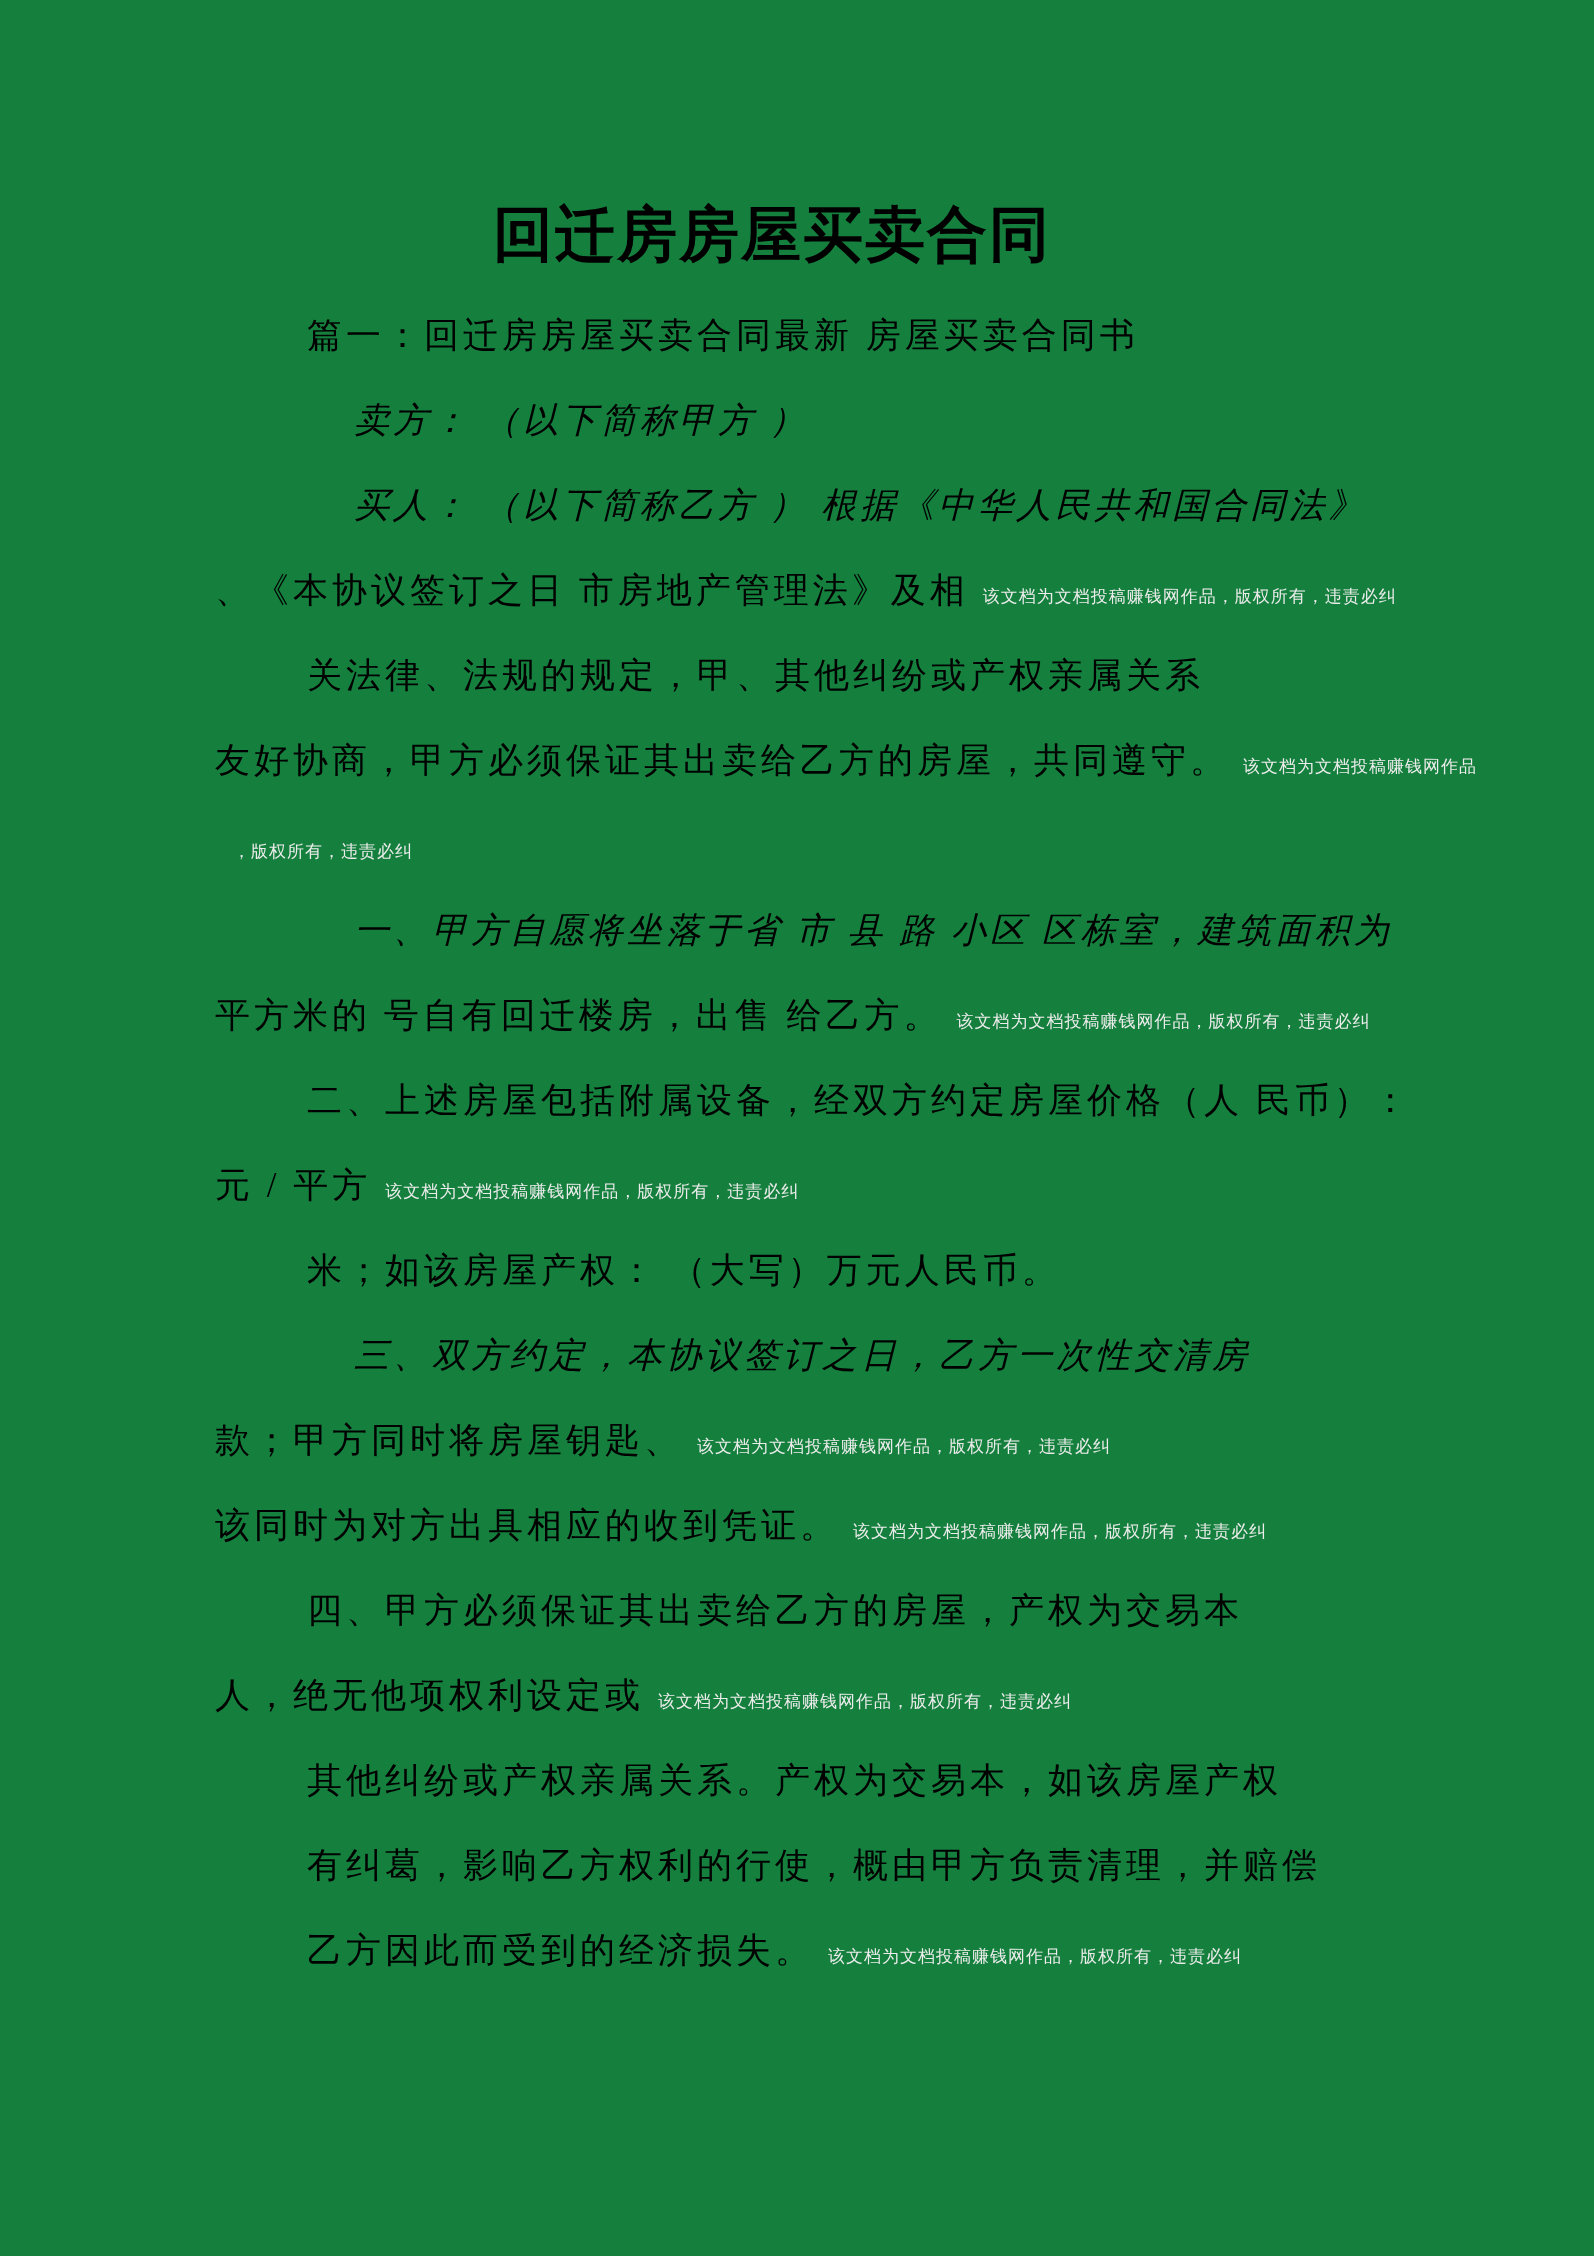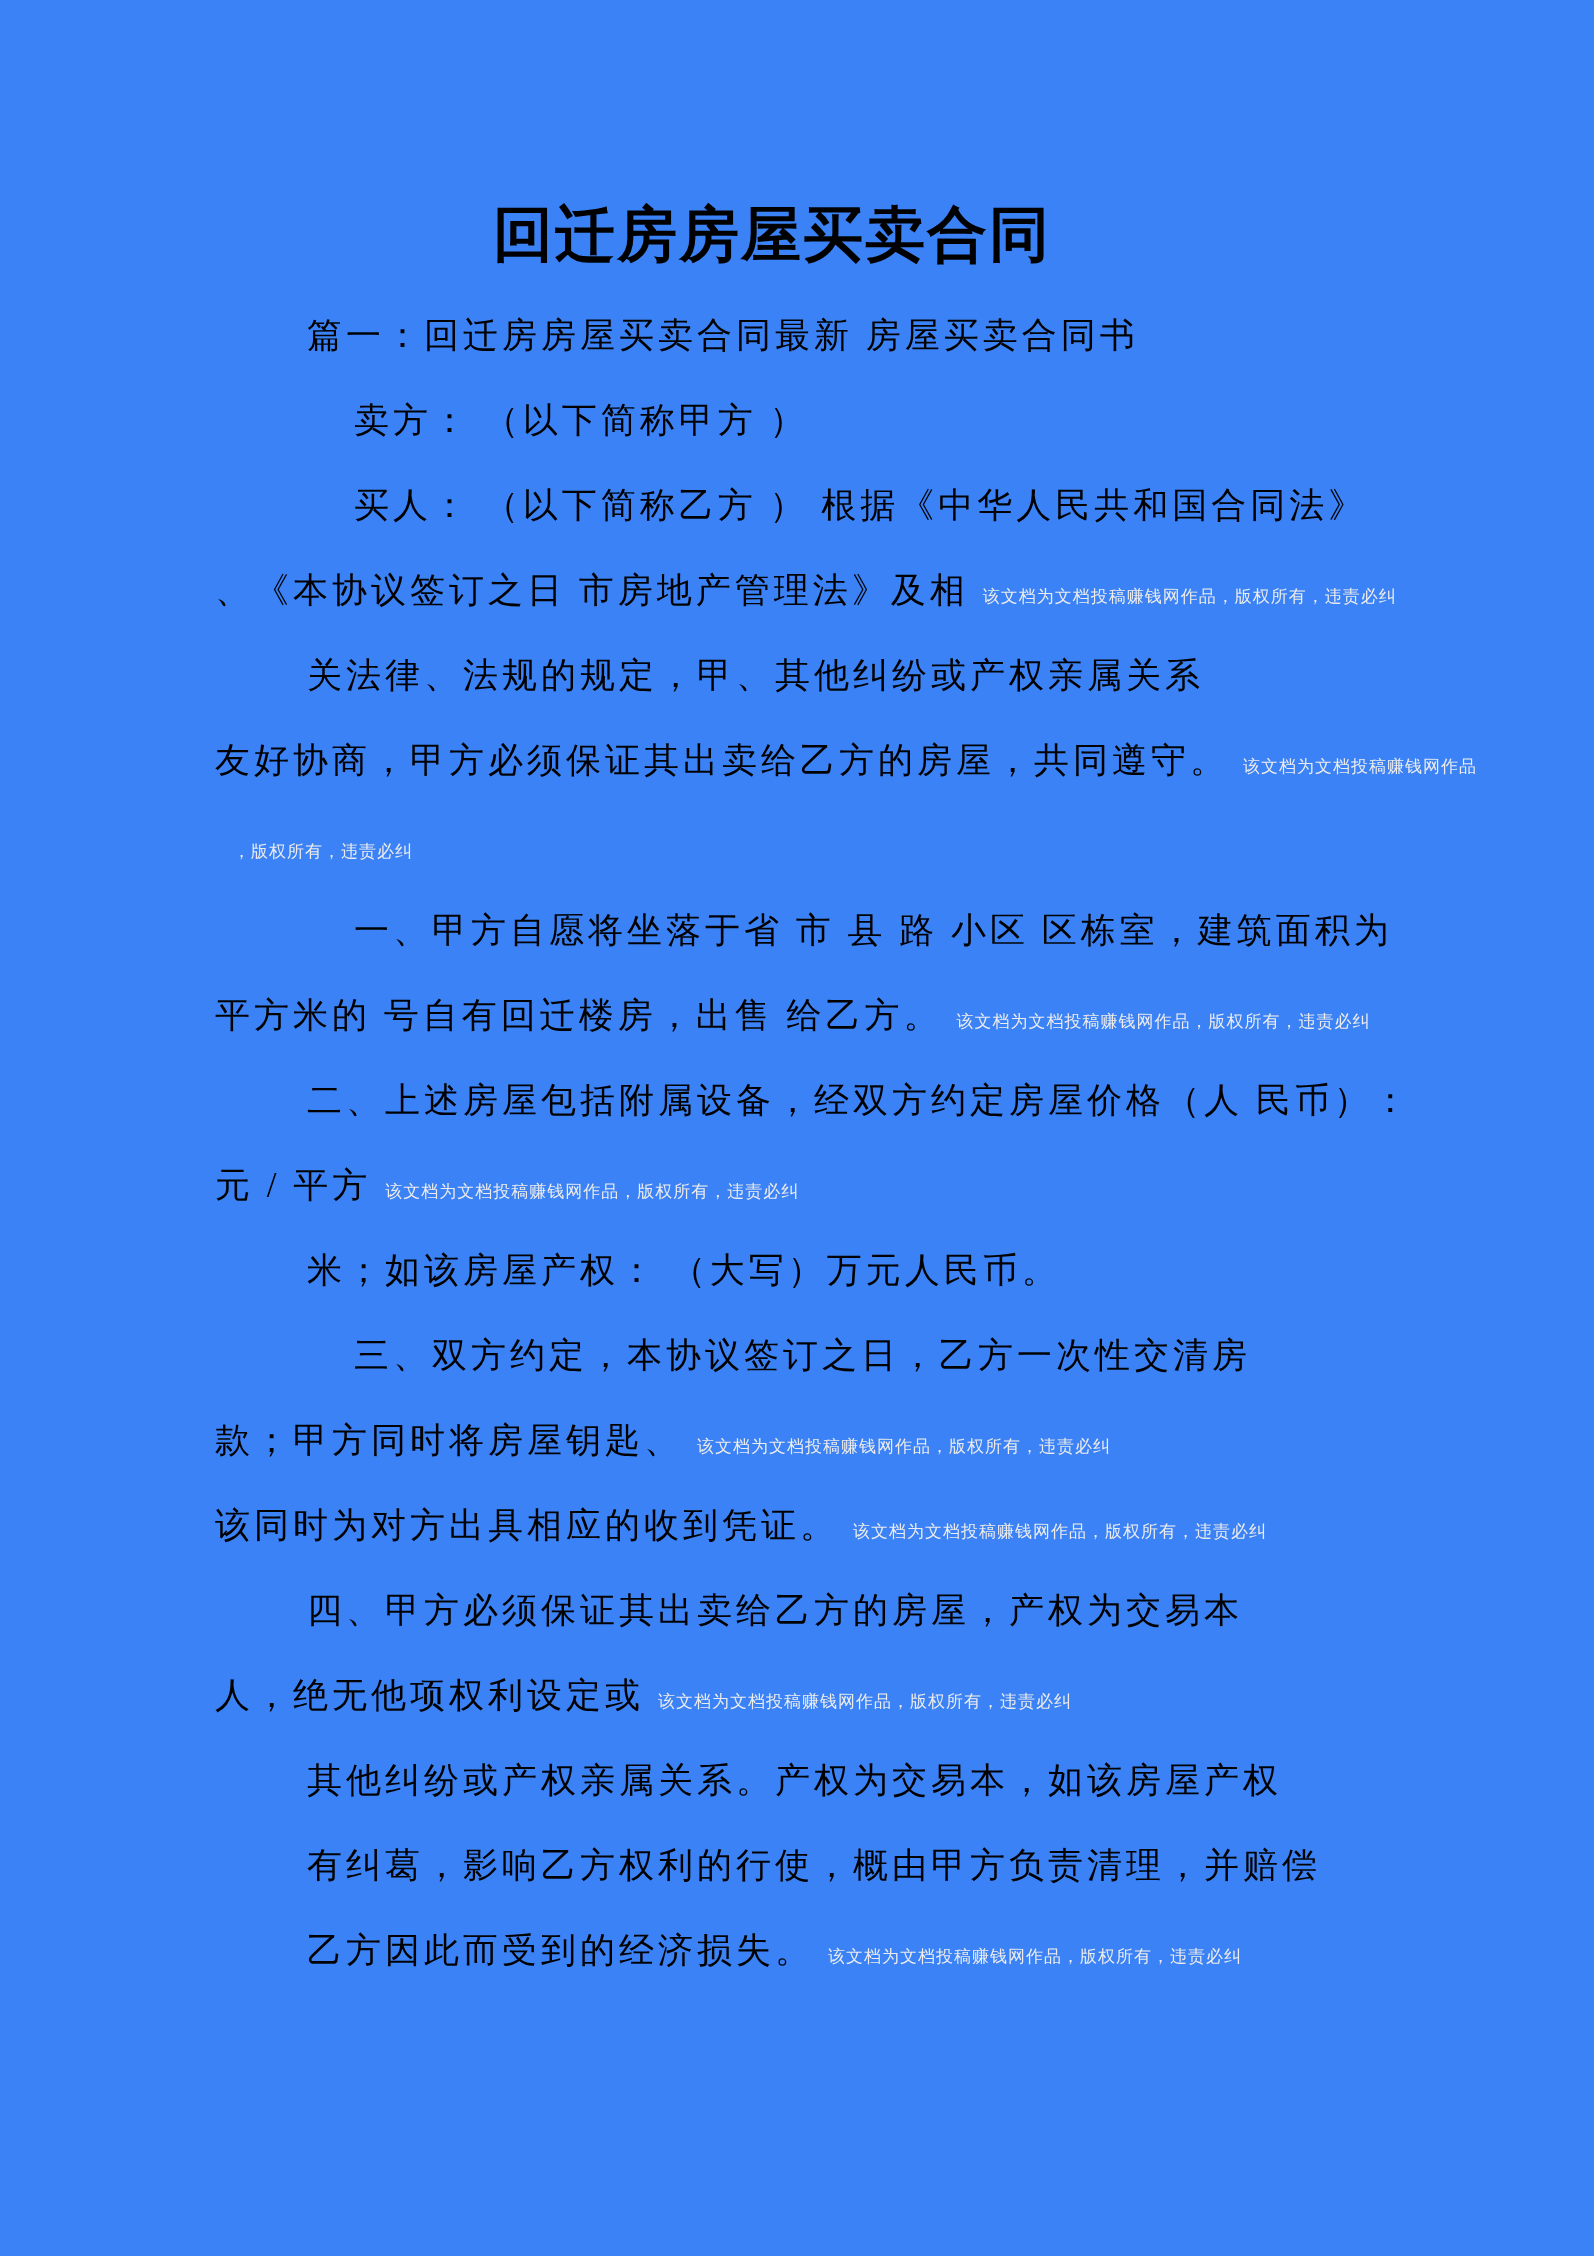--- a/index.html
+++ b/index.html
@@ -1,38 +1,38 @@
 <!DOCTYPE html>
 <html><head>
 <meta charset="utf-8">
 <style>
   html,body { margin:0; padding:0; background:#ffffff; }
   .page {
     position:relative;
     width:1594px; height:2256px;
-    background:#3b82f6;
+    background:#15803d;
     overflow:hidden;
     font-family:"Liberation Serif","DejaVu Serif",serif;
     color:#000000;
   }
   .title {
     margin:205px 0 0 493px;
     font-family:"Liberation Sans","DejaVu Sans",sans-serif;
     font-size:60px; font-weight:700;
     letter-spacing:2px; line-height:1;
     white-space:nowrap;
   }
   .content { margin:28px 125px 0 215px; }
   .line {
     height:85px; line-height:85px;
     font-size:35px; letter-spacing:4px;
     white-space:nowrap;
   }
   .ind-a { padding-left:92px; }   
-  .ind-b { padding-left:139px; }  
+  .ind-b { padding-left:139px;font-style:italic; }  
   .wm {
     font-size:17px; letter-spacing:1px;
     color:#ececec; margin-left:14px;
   }
   .wm-line { padding-left:18px; }
 </style>
 </head>
 <body>
 
 <div class="page">

